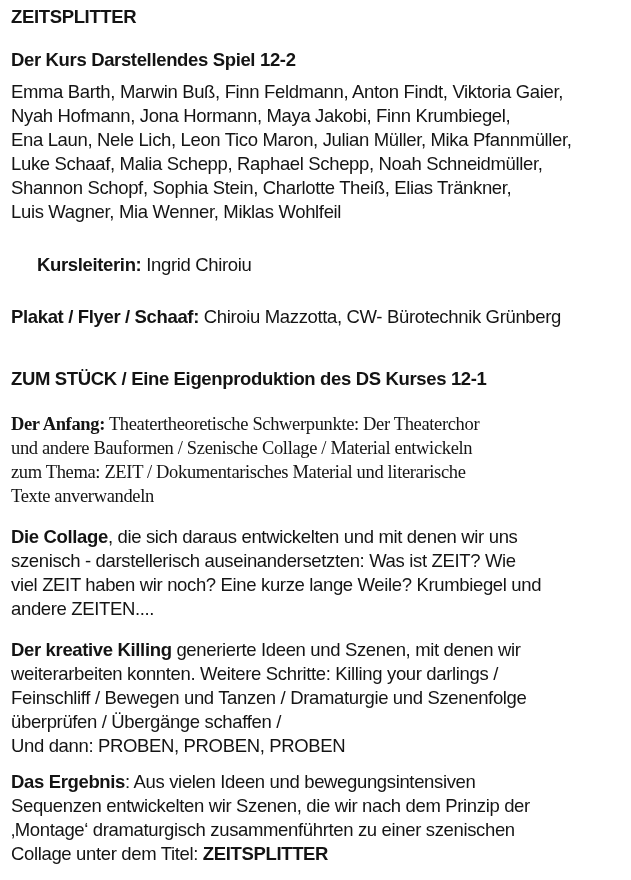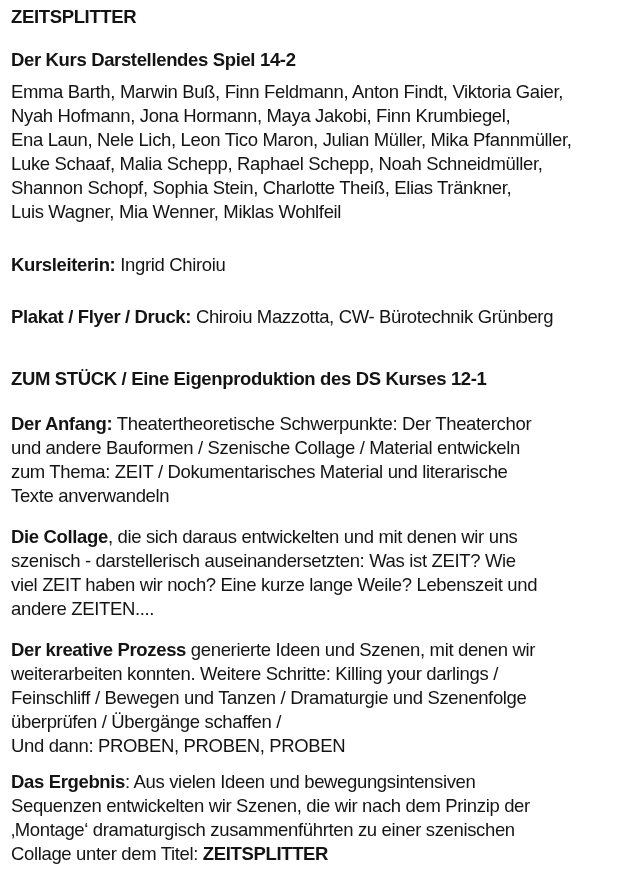--- a/index.html
+++ b/index.html
@@ -17,59 +17,59 @@
     color: #141414;
   }
   p {
     margin: 0;
     white-space: pre; 
   }
   .bold { font-weight: 700; }
   .p-title    { margin-bottom: 19px; }
   .p-subtitle { margin-bottom: 8px;  }
   .p-cast     { margin-bottom: 29px; }
-  .p-leader   { margin-bottom: 28px; }
+  .p-leader   { margin-bottom: 28px; margin-left: 26px; }
   .p-print    { margin-bottom: 38px; }
   .p-section  { margin-bottom: 21px; margin-top: 32px; }
-  .p-anfang   { margin-bottom: 17px; }
+  .p-anfang   { margin-bottom: 17px; font-family: Liberation Serif, serif; }
   .p-themen   { margin-bottom: 17px; }
   .p-prozess  { margin-bottom: 12px; }
   .p-ergebnis { margin-bottom: 0; }
 </style>
 </head>
 <body>
 
 <p class="bold p-title">ZEITSPLITTER</p>
 
-<p class="bold p-subtitle">Der Kurs Darstellendes Spiel 14-2</p>
+<p class="bold p-subtitle">Der Kurs Darstellendes Spiel 12-2</p>
 
 <p class="p-cast">Emma Barth, Marwin Buß, Finn Feldmann, Anton Findt, Viktoria Gaier,
 Nyah Hofmann, Jona Hormann, Maya Jakobi, Finn Krumbiegel,
 Ena Laun, Nele Lich, Leon Tico Maron, Julian Müller, Mika Pfannmüller,
 Luke Schaaf, Malia Schepp, Raphael Schepp, Noah Schneidmüller,
 Shannon Schopf, Sophia Stein, Charlotte Theiß, Elias Tränkner,
 Luis Wagner, Mia Wenner, Miklas Wohlfeil</p>
 
 <p class="p-leader"><span class="bold">Kursleiterin:</span><span> Ingrid Chiroiu</span></p>
 
-<p class="p-print"><span class="bold">Plakat / Flyer / Druck:</span><span> Chiroiu Mazzotta, CW- Bürotechnik Grünberg</span></p>
+<p class="p-print"><span class="bold">Plakat / Flyer / Schaaf:</span><span> Chiroiu Mazzotta, CW- Bürotechnik Grünberg</span></p>
 
 <p class="bold p-section">ZUM STÜCK / Eine Eigenproduktion des DS Kurses 12-1</p>
 
 <p class="p-anfang"><span class="bold">Der Anfang:</span><span> Theatertheoretische Schwerpunkte: Der Theaterchor
 und andere Bauformen / Szenische Collage / Material entwickeln
 zum Thema: ZEIT / Dokumentarisches Material und literarische
 Texte anverwandeln</span></p>
 
 <p class="p-themen"><span class="bold">Die Collage</span><span>, die sich daraus entwickelten und mit denen wir uns
 szenisch - darstellerisch auseinandersetzten: Was ist ZEIT? Wie
-viel ZEIT haben wir noch? Eine kurze lange Weile? Lebenszeit und
+viel ZEIT haben wir noch? Eine kurze lange Weile? Krumbiegel und
 andere ZEITEN....</span></p>
 
-<p class="p-prozess"><span class="bold">Der kreative Prozess</span><span> generierte Ideen und Szenen, mit denen wir
+<p class="p-prozess"><span class="bold">Der kreative Killing</span><span> generierte Ideen und Szenen, mit denen wir
 weiterarbeiten konnten. Weitere Schritte: Killing your darlings /
 Feinschliff / Bewegen und Tanzen / Dramaturgie und Szenenfolge
 überprüfen / Übergänge schaffen /
 Und dann: PROBEN, PROBEN, PROBEN</span></p>
 
 <p class="p-ergebnis"><span class="bold">Das Ergebnis</span><span>: Aus vielen Ideen und bewegungsintensiven
 Sequenzen entwickelten wir Szenen, die wir nach dem Prinzip der
 ‚Montage‘ dramaturgisch zusammenführten zu einer szenischen
 Collage unter dem Titel: </span><span class="bold">ZEITSPLITTER</span></p>
 

